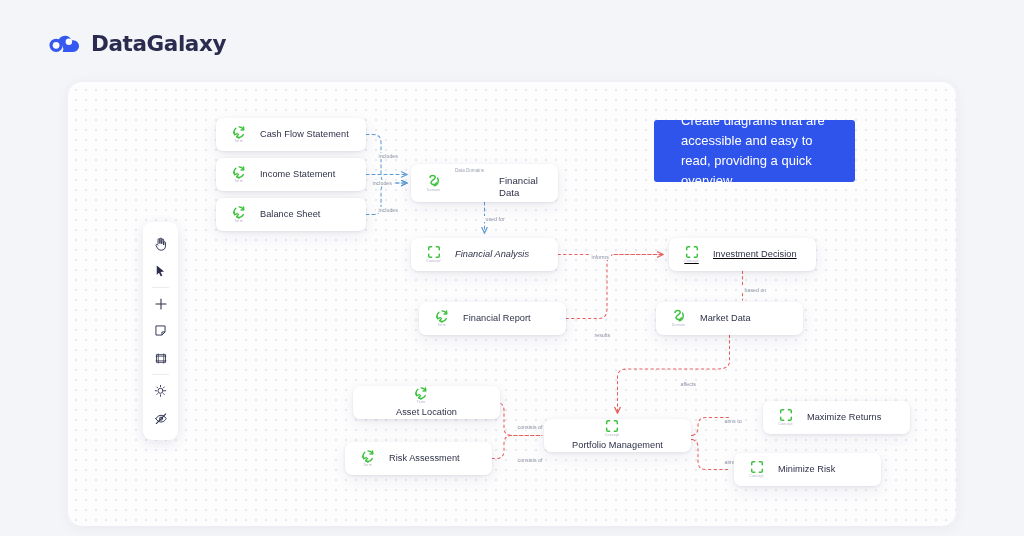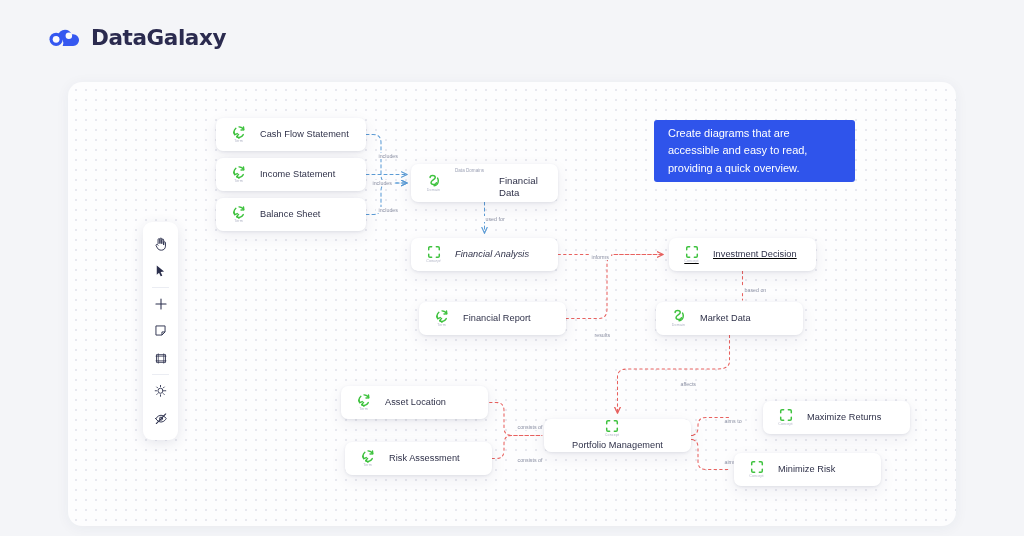--- a/index.html
+++ b/index.html
@@ -5,21 +5,21 @@
   * { box-sizing: border-box; margin: 0; padding: 0; }
   html, body {
     width: 1024px; height: 536px;
     background: #f4f5f8;
     font-family: "Liberation Sans", sans-serif;
     overflow: hidden;
   }
   #root { position: relative; width: 1024px; height: 536px; }
 
   
-  .brand { position: absolute; left: 48px; top: 24px; display: flex; align-items: center; gap: 9px; justify-content: flex-end; }
+  .brand { position: absolute; left: 48px; top: 30px; display: flex; align-items: center; gap: 9px; justify-content: flex-end; }
   .brand-mark { width: 34px; height: 26px; display: block; }
   .brand-name {
     font-size: 21.5px; font-weight: 700; color: #2b2b4f;
     letter-spacing: -0.4px; font-family: "DejaVu Sans", sans-serif;
   }
   .page-title {
     position: absolute; right: 86px; top: 28px;
     font-size: 25px; font-weight: 700; color: #171a43;
     letter-spacing: -0.3px; font-family: "DejaVu Sans", sans-serif;
   }
@@ -77,21 +77,21 @@
   .node-label { font-size: 9.2px; color: #2e3048; line-height: 1.15; letter-spacing: .05px; }
   .node.has-sub .node-label { font-size: 9.6px; margin-left: 44px; }
 
   
   .callout {
     position: absolute; left: 654px; top: 120px; width: 201px; height: 62px;
     background: #2f54eb; border-radius: 3px;
     padding: 11px 14px; z-index: 25;
     display: flex; align-items: center;
   }
-  .callout p { color: #fff; font-size: 11px; line-height: 1.55; }
+  .callout p { color: #fff; font-size: 13px; line-height: 1.55; margin-left: 13px; }
 
   
   .elabel {
     position: absolute; font-size: 5.3px; color: #8a8fa3;
     background: #fdfdfe; padding: 0 2.5px; line-height: 1.2;
     z-index: 15; white-space: nowrap;
   }
 </style>
 </head>
 <body>
@@ -300,21 +300,21 @@
             <svg width="14" height="14" viewBox="0 0 18 18" fill="none" stroke="#3ec23e" stroke-width="1.9" stroke-linecap="round" stroke-linejoin="round">
               <path d="M4 4.6c0-1.6 1.4-2.6 3.2-2.6 2 0 3.4 1 3.4 2.5 0 2.6-5.4 3.6-5.4 6.4 0 1.6 1.5 2.6 3.4 2.6 1.8 0 3.2-.9 3.4-2.2"></path>
               <path d="M13.6 5.2c.6.9.9 2.2.9 3.6 0 3.6-2.4 6.4-5.4 6.4"></path>
             </svg>
             <span class="node-kind">Domain</span>
           </div>
           <div class="node-body">
             <span class="node-label">Market Data</span>
           </div>
         </div>
-        <div class="node" style="left: 273px; top: 304px; width: 147px; height: 33px;">
+        <div class="node" style="left: 285px; top: 304px; width: 147px; height: 33px; flex-direction: column;">
           <div class="node-ico">
             <svg width="14" height="14" viewBox="0 0 18 18" fill="none" stroke="#3ec23e" stroke-width="1.8" stroke-linecap="round" stroke-linejoin="round">
               <path d="M9 2.4a6.6 6.6 0 0 1 5.9 3.7"></path>
               <path d="M14.8 2.6l.4 3.6-3.6.3"></path>
               <path d="M3.5 12.3A6.6 6.6 0 0 1 5 4.3"></path>
               <path d="M2.2 9.2l1.4 3.3 3.2-1.5"></path>
               <path d="M14.5 12.3A6.6 6.6 0 0 1 6 15.2"></path>
               <path d="M9 16.9l-2.8-2.1 2.2-2.7"></path>
             </svg>
             <span class="node-kind">Term</span>

